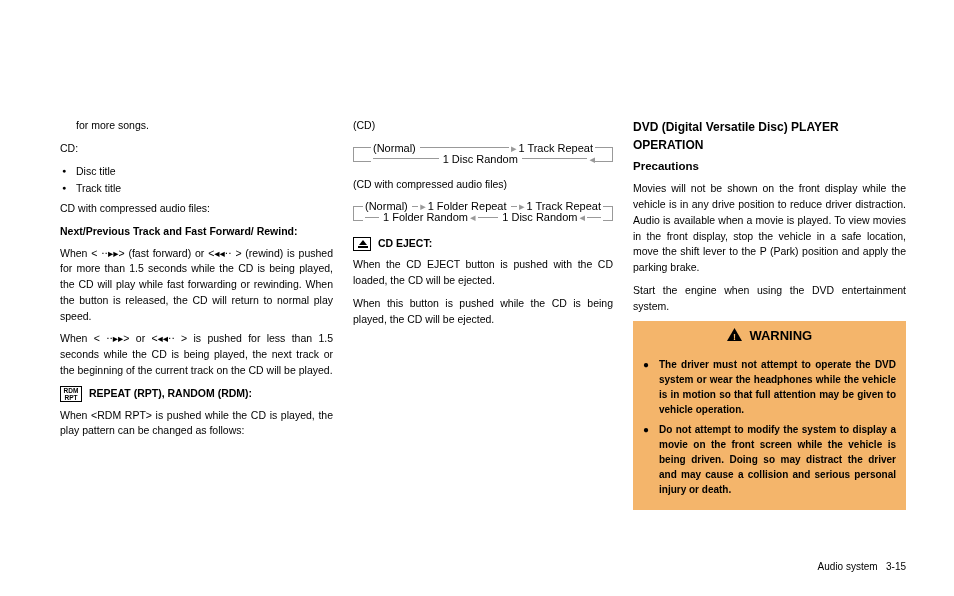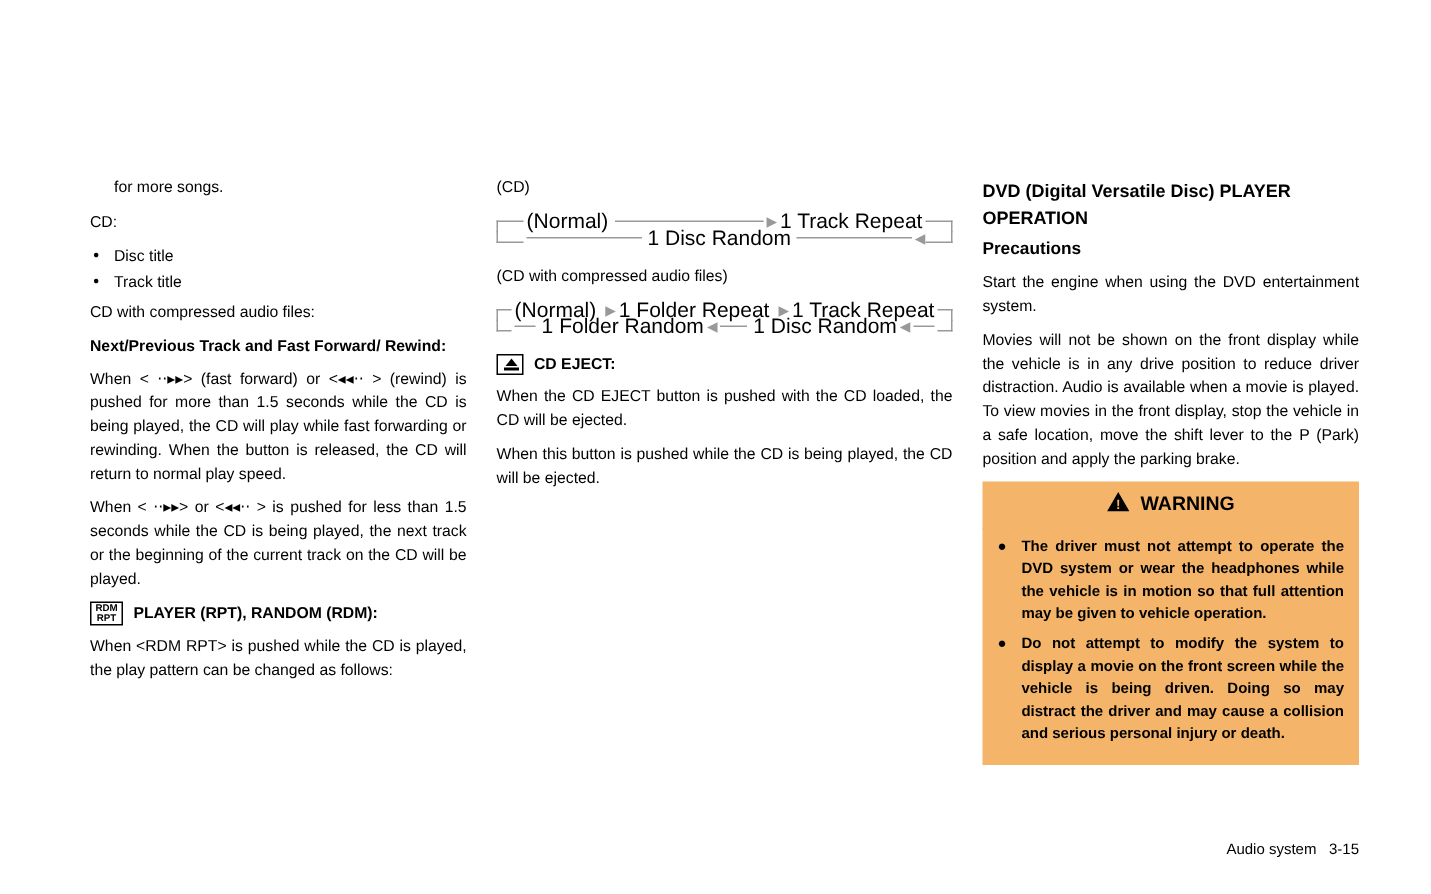--- a/index.html
+++ b/index.html
@@ -58,21 +58,21 @@
     width:0;height:0;
     border-left:4px solid transparent;
     border-right:4px solid transparent;
     border-bottom:5px solid #000;
     position:absolute; top:2px; left:5px;
   }
   .eject-bar { position:absolute; bottom:2px; left:4px; width:10px; height:1.5px; background:#000;}
   .diagram {
     margin: 6px 0 8px 0;
     position: relative;
-    font-size: 14px;
+    font-size: 11px;
     text-align: right;
   }
   .diagram .row { display:flex; align-items:center; height:14px; }
   .diagram .hline { flex:1; border-top:1px solid #999; height:1px; margin:0 2px;}
   .diagram .label { white-space:nowrap; padding:0 2px; }
   
   .h2 { font-weight:bold; font-size:12px; margin-bottom:4px; }
   .h3 { font-weight:bold; font-size:11.5px; margin-bottom:6px;}
   
   .warning-box {
@@ -120,21 +120,21 @@
     <ul>
       <li>Disc title</li>
       <li>Track title</li>
     </ul>
     <p class="mt4">CD with compressed audio files:</p>
     <p class="sectionbold">Next/Previous Track and Fast Forward/ Rewind:</p>
     <p>When &lt; ⋅⋅▸▸&gt; (fast forward) or &lt;◂◂⋅⋅ &gt; (rewind) is pushed for more than 1.5 seconds while the CD is being played, the CD will play while fast forwarding or rewinding. When the button is released, the CD will return to normal play speed.</p>
     <p>When &lt; ⋅⋅▸▸&gt; or &lt;◂◂⋅⋅ &gt; is pushed for less than 1.5 seconds while the CD is being played, the next track or the beginning of the current track on the CD will be played.</p>
     <p class="sectionbold">
       <span class="inline-btn rdm"><span>RDM</span><br><span>RPT</span></span>
-      <span>PLAYER (RPT), RANDOM (RDM):</span>
+      <span>REPEAT (RPT), RANDOM (RDM):</span>
     </p>
     <p>When &lt;RDM RPT&gt; is pushed while the CD is played, the play pattern can be changed as follows:</p>
   </div>
 
   <div class="col col2">
     <p>(CD)</p>
     <div class="diagram">
       <div class="row">
         <div style="width:18px;border-top:1px solid #999;border-left:1px solid #999;height:8px;margin-top:7px;"></div>
         <span class="label">(Normal)</span>
@@ -185,22 +185,22 @@
       </span>
       <span>CD EJECT:</span>
     </p>
     <p>When the CD EJECT button is pushed with the CD loaded, the CD will be ejected.</p>
     <p>When this button is pushed while the CD is being played, the CD will be ejected.</p>
   </div>
 
   <div class="col col3">
     <div class="h2">DVD (Digital Versatile Disc) PLAYER OPERATION</div>
     <div class="h3">Precautions</div>
+    <p>Movies will not be shown on the front display while the vehicle is in any drive position to reduce driver distraction. Audio is available when a movie is played. To view movies in the front display, stop the vehicle in a safe location, move the shift lever to the P (Park) position and apply the parking brake.</p>
     <p>Start the engine when using the DVD entertainment system.</p>
-    <p>Movies will not be shown on the front display while the vehicle is in any drive position to reduce driver distraction. Audio is available when a movie is played. To view movies in the front display, stop the vehicle in a safe location, move the shift lever to the P (Park) position and apply the parking brake.</p>
 
     <div class="warning-box">
       <div class="warning-title">
         <span class="wicon">
           <svg width="15" height="13" viewBox="0 0 15 13">
               <path d="M7.5 0 L15 13 L0 13 Z" fill="#000"></path>
               <text x="7.5" y="11.5" text-anchor="middle" fill="#f4b56b" font-size="9" font-weight="bold" font-family="Arial">!</text>
             </svg>
         </span>
         <span>WARNING</span>

